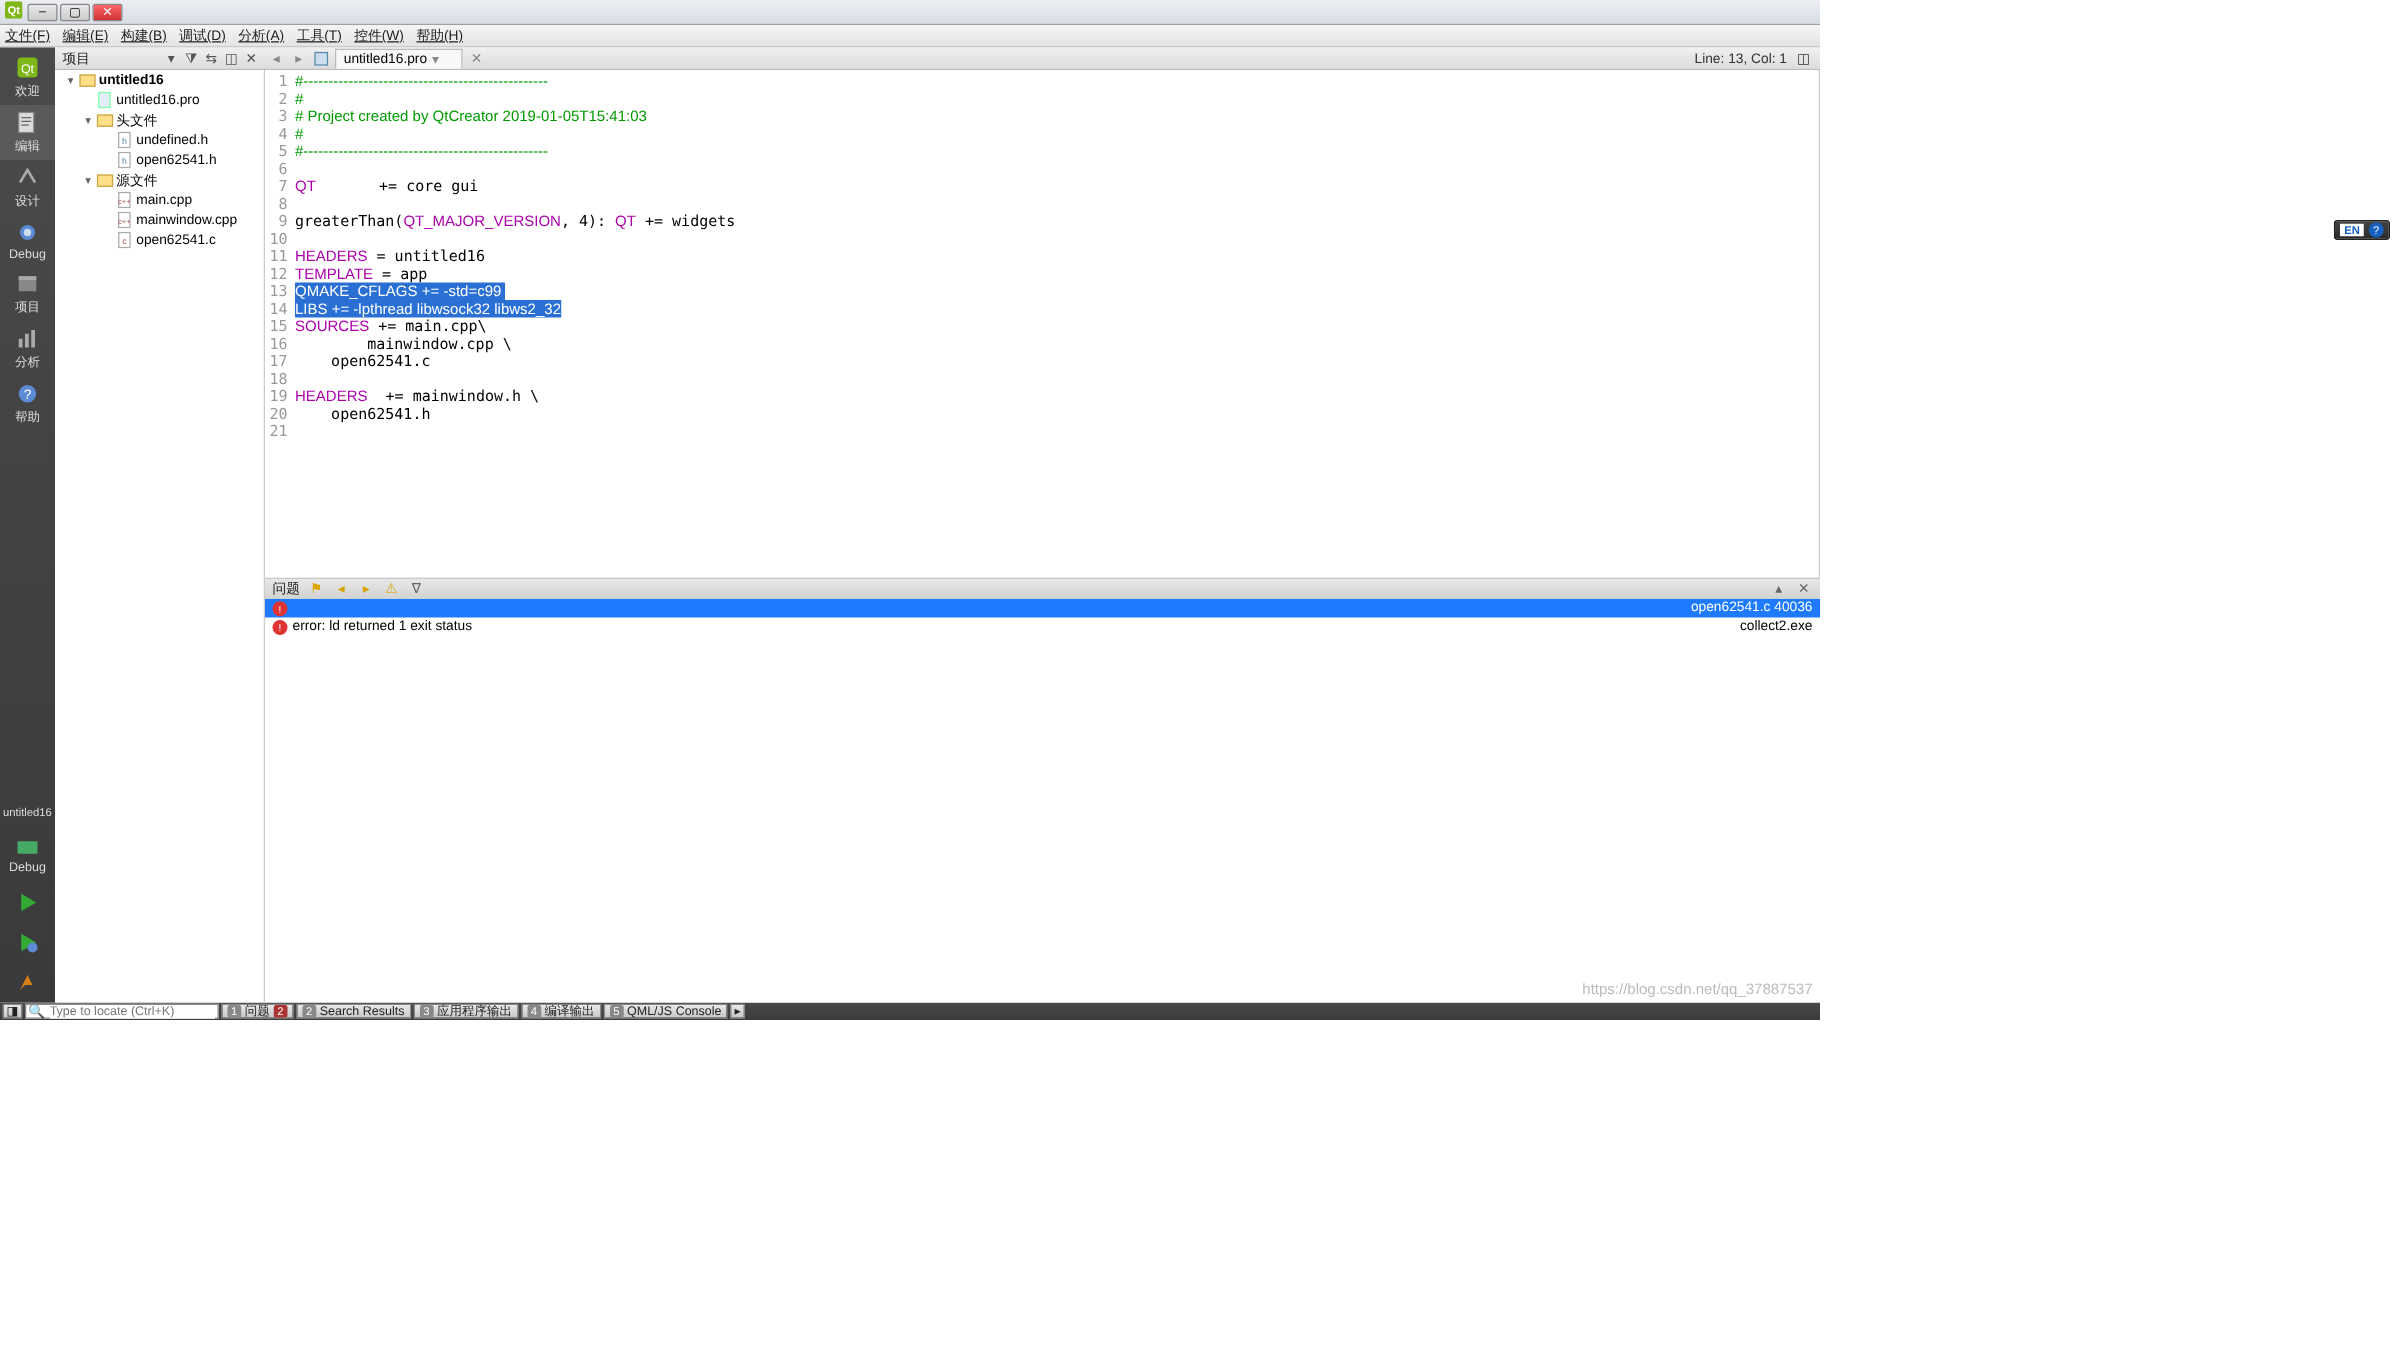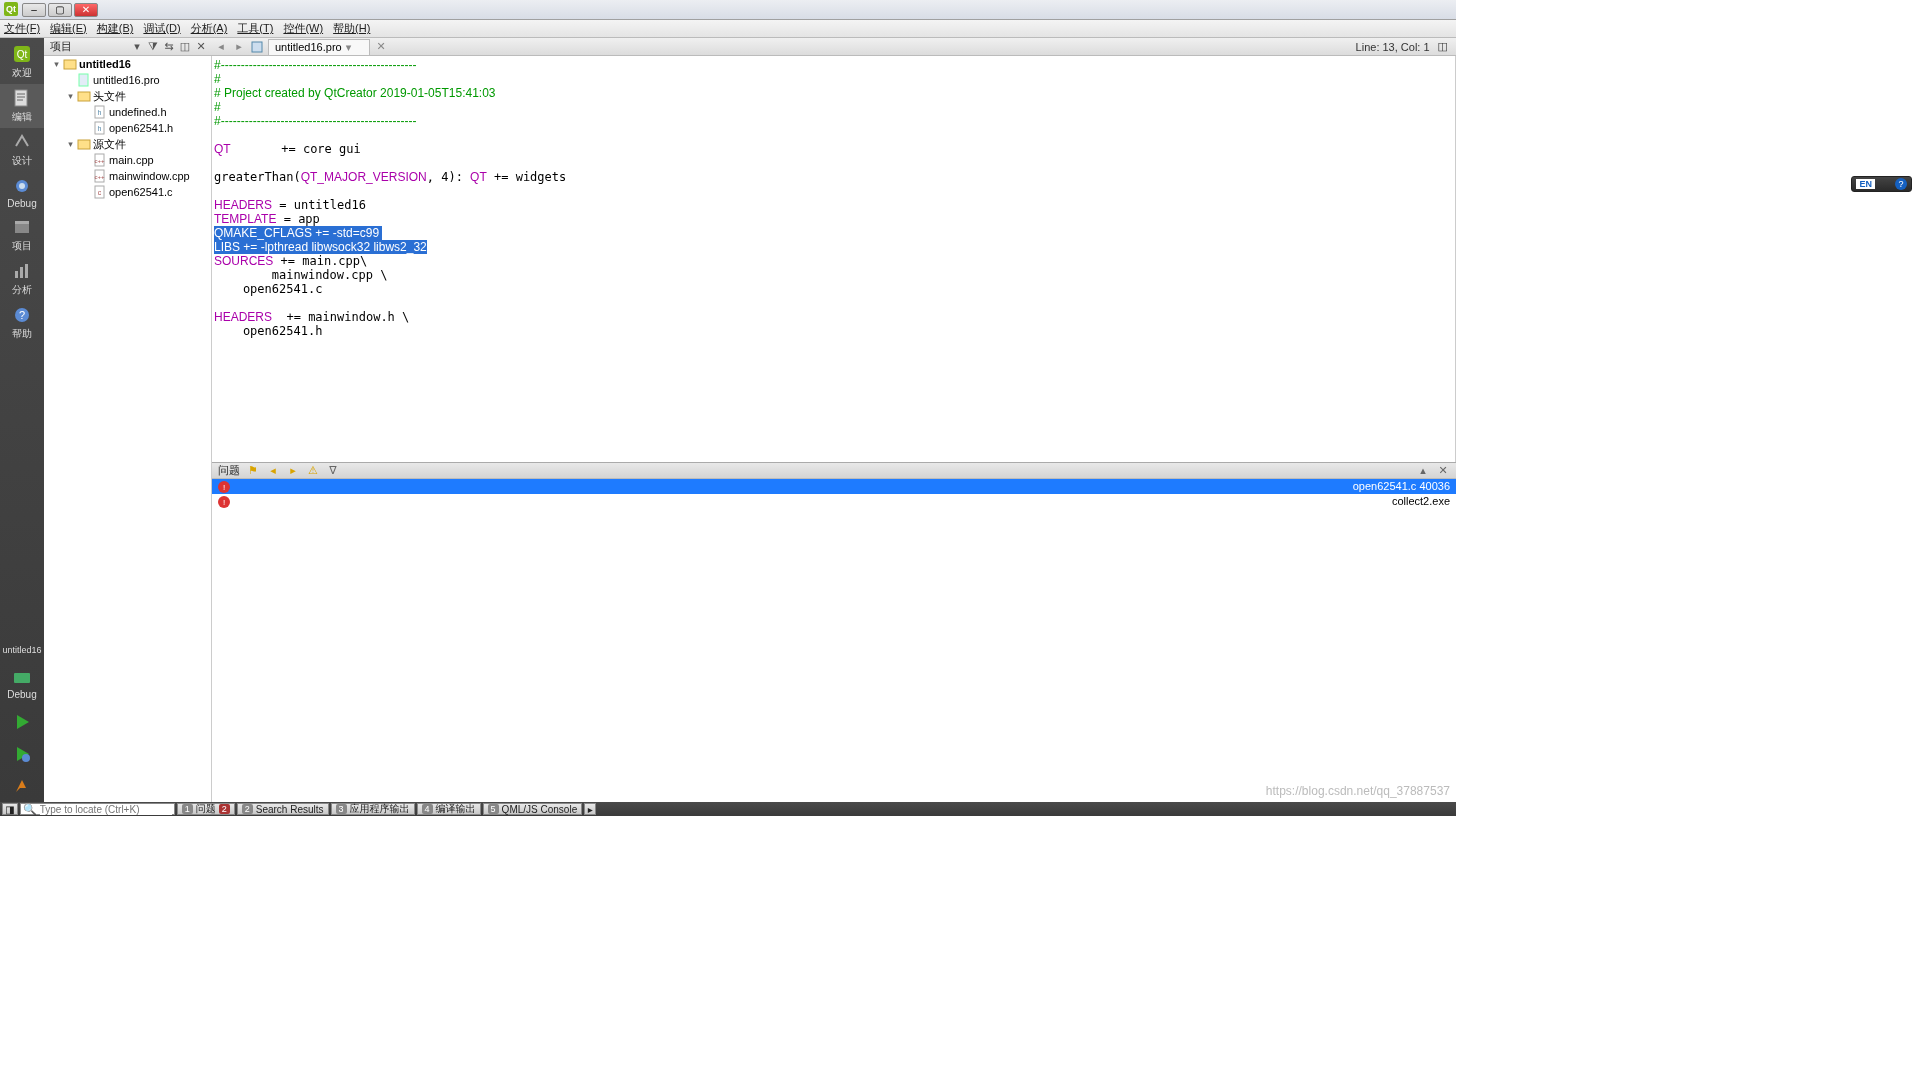--- a/index.html
+++ b/index.html
@@ -50,21 +50,21 @@
 .issrow .bull{width:12px;height:12px;border-radius:50%;background:#d33;margin:1px 4px 0 0;flex-shrink:0;color:#fff;font-size:8px;display:flex;align-items:center;justify-content:center}
 .issrow .msg{flex:1;line-height:13px}
 .issrow.sel .sub{font-size:10px;opacity:.9}
 .issrow .loc{margin-left:auto;padding-left:8px}
 .wm{position:absolute;right:6px;bottom:4px;color:#bbb;font-size:12px}
 .bottombar{height:14px;background:linear-gradient(#4a4a4a,#3a3a3a);display:flex;align-items:center;padding:0 2px;gap:2px}
 .bbtn{height:12px;background:linear-gradient(#e8e8e8,#c8c8c8);border:1px solid #888;display:flex;align-items:center;padding:0 4px;font-size:10px;color:#222;gap:3px}
 .bbtn .n{background:#888;color:#fff;font-size:9px;padding:0 3px;border-radius:2px}
 .locate{flex:0 0 140px;height:12px;background:#fff;border:1px solid #888;display:flex;align-items:center;padding:0 2px;gap:3px}
 .locate input{border:none;outline:none;font-size:10px;flex:1;color:#888}
-.floatlang{position:fixed;right:8px;top:176px;background:linear-gradient(#444,#2a2a2a);border:1px solid #222;border-radius:3px;padding:1px 4px;display:flex;gap:20px;align-items:center}
+.floatlang{position:fixed;right:8px;top:176px;background:linear-gradient(#444,#2a2a2a);border:1px solid #222;border-radius:3px;padding:1px 4px;display:flex;gap:4px;align-items:center}
 .floatlang .lbl{background:#fff;color:#1560c0;font-size:9px;padding:0 3px;font-weight:bold}
 .floatlang .q{width:12px;height:12px;border-radius:50%;background:#1560c0;color:#fff;font-size:9px;display:flex;align-items:center;justify-content:center}
 </style>
 </head>
 <body>
 
 <div class="titlebar">
   <span style="margin-right:4px">
     <svg width="14" height="14" viewBox="0 0 14 14">
         <rect width="14" height="14" fill="#7fb618" rx="2"></rect>
@@ -285,20 +285,42 @@
                   <text x="6.5" y="10" text-anchor="middle" font-size="7" fill="#a55">c</text>
                 </svg>
               </span>
               <span class="tx">open62541.c</span>
             </div>
         </div>
       </div>
 
       <div class="editorcol">
         <div class="editor">
+          <div class="gutter" id="gutter">1
+2
+3
+4
+5
+6
+7
+8
+9
+10
+11
+12
+13
+14
+15
+16
+17
+18
+19
+20
+21
+</div>
           <div class="code" id="code"><span class="cm">#-------------------------------------------------</span>
 <span class="cm">#</span>
 <span class="cm"># Project created by QtCreator 2019-01-05T15:41:03</span>
 <span class="cm">#</span>
 <span class="cm">#-------------------------------------------------</span>
 
 <span class="kw">QT</span>       += core gui
 
 greaterThan(<span class="kw">QT_MAJOR_VERSION</span>, 4): <span class="kw">QT</span> += widgets
 
@@ -328,20 +350,21 @@
             <span class="ic">▴</span>
             <span class="ic">✕</span>
           </div>
           <div class="isslist" id="isslist">
             <div class="issrow sel">
                 <span class="bull">!</span>
                 <span class="loc">open62541.c  40036</span>
               </div>
               <div class="issrow">
                 <span class="bull">!</span>
+                <span class="msg">error: ld returned 1 exit status</span>
                 <span class="loc">collect2.exe</span>
               </div>
               <div class="wm">https://blog.csdn.net/qq_37887537</div>
           </div>
         </div>
       </div>
     </div>
   </div>
 </div>
 

